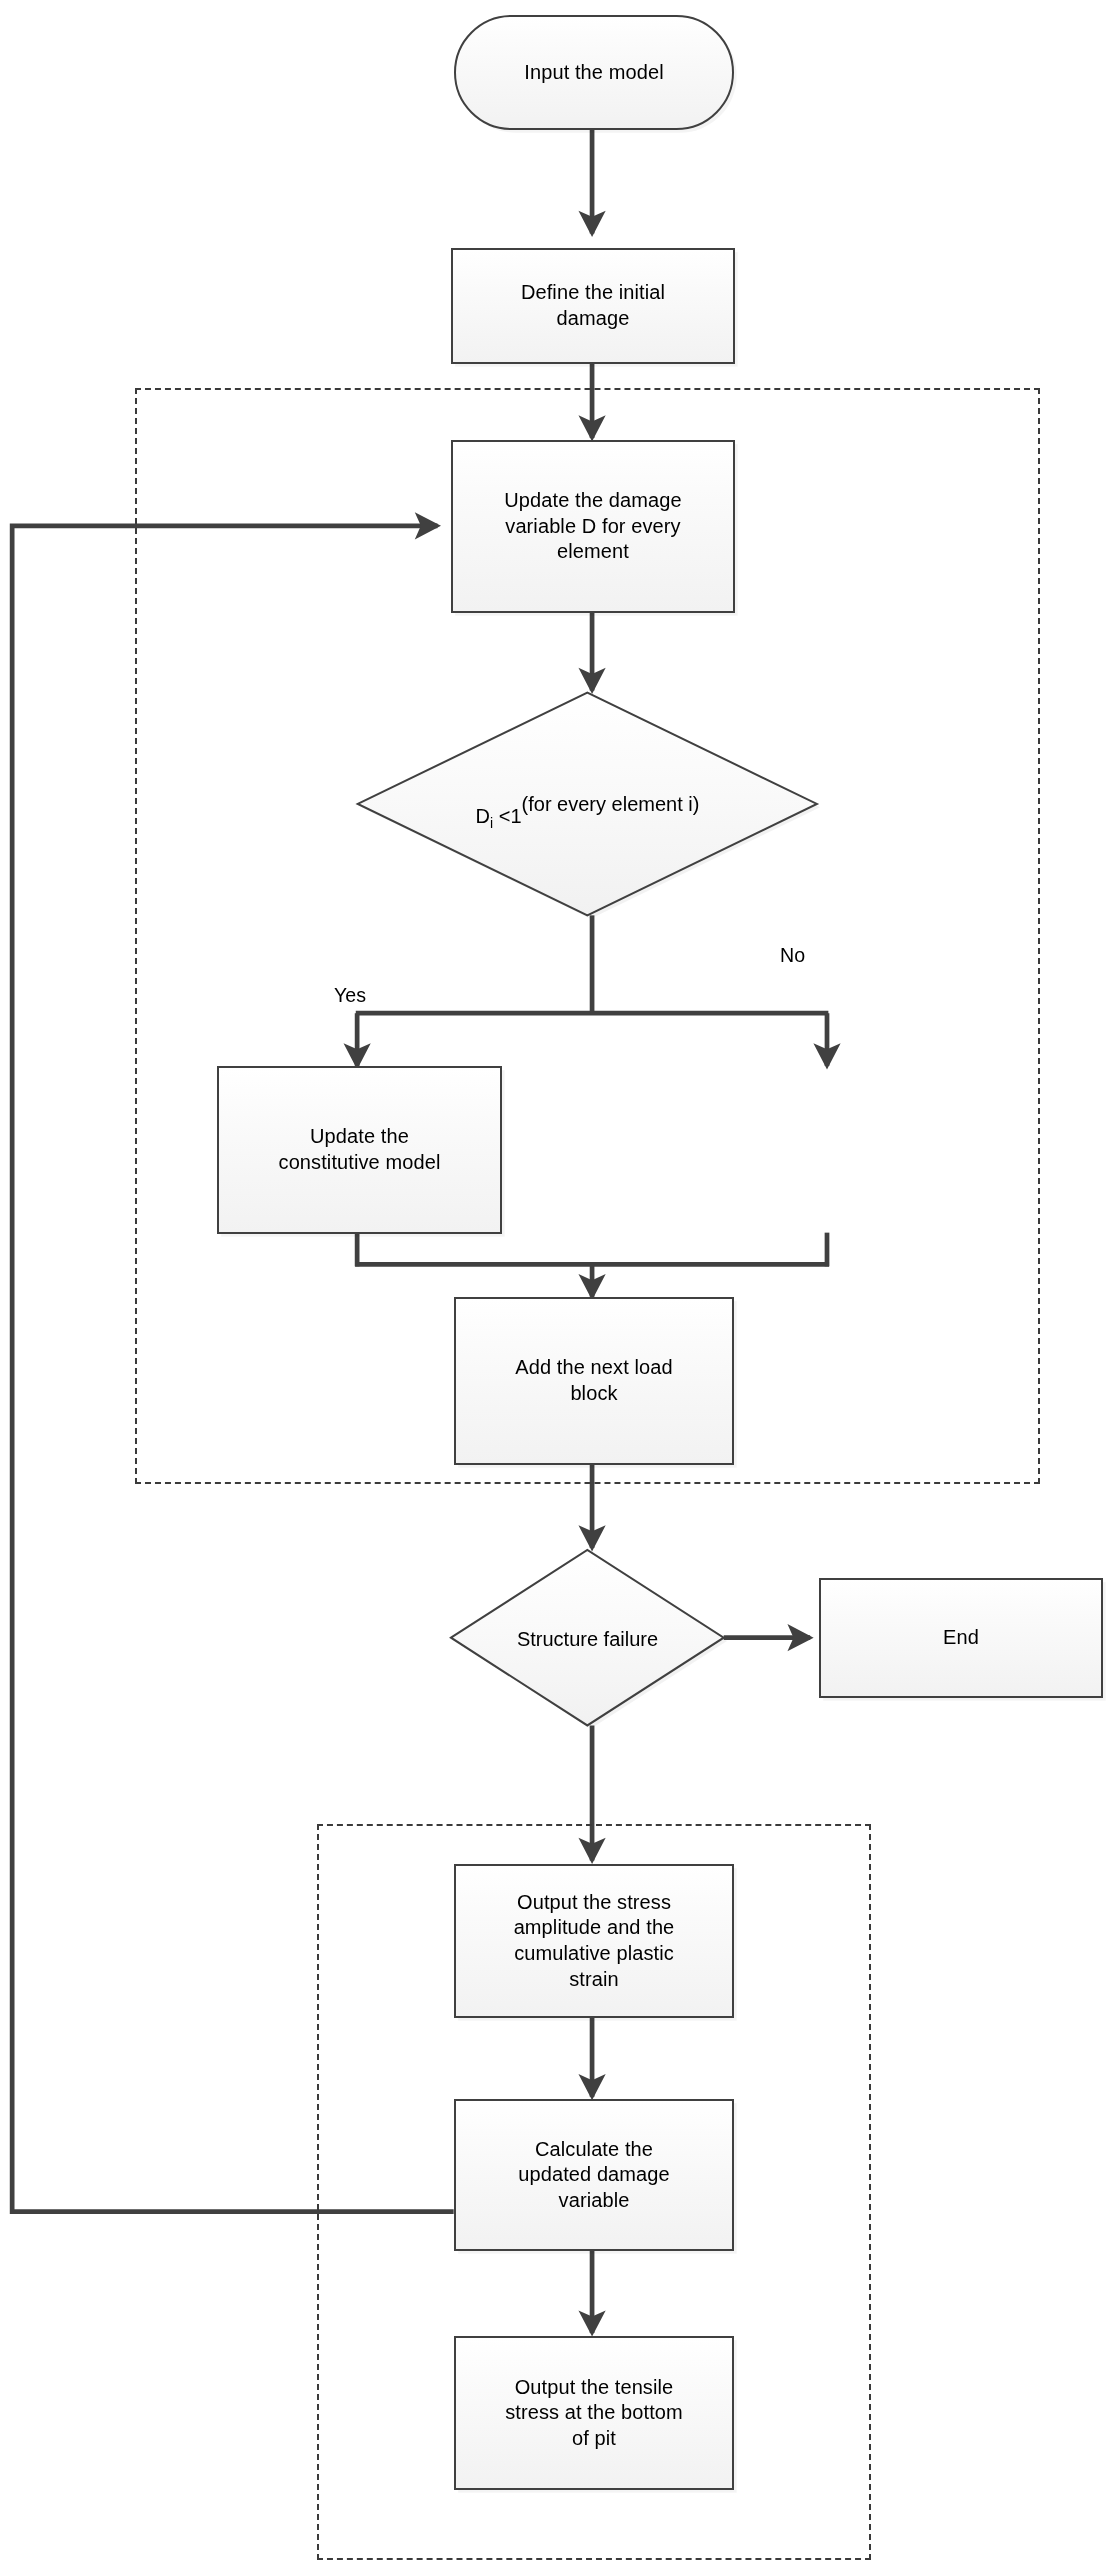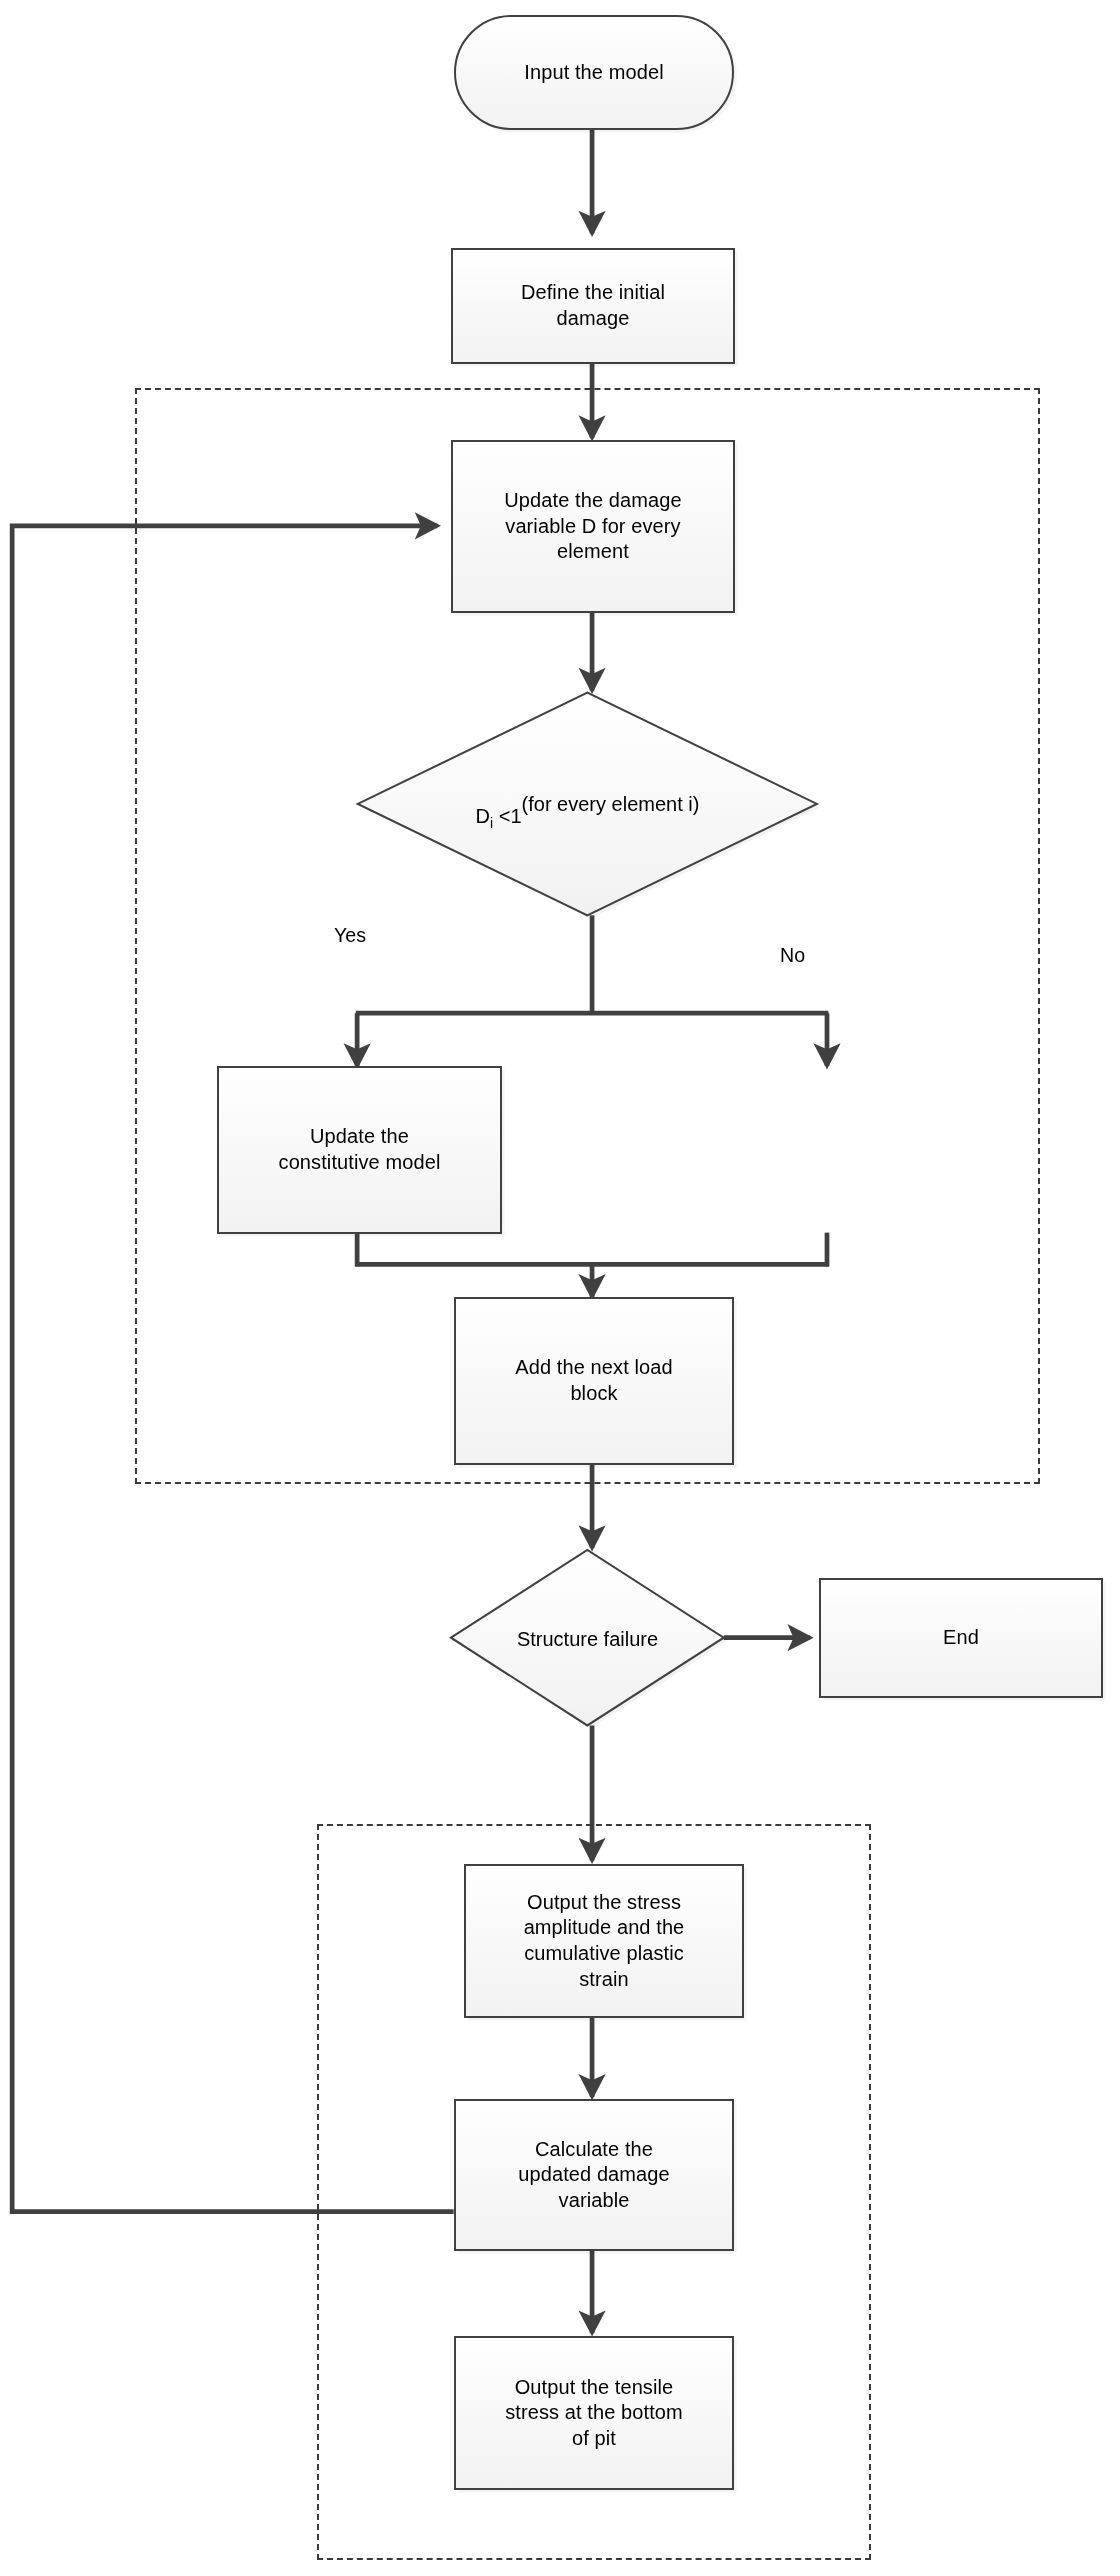--- a/index.html
+++ b/index.html
@@ -161,21 +161,21 @@
 element</span>
   </div>
 
   <div class="decision-label" style="left:358px; top:763px; width:459px; height:81px; flex-direction:row;">
     <div>
       <span>D</span><span class="sub">i</span><span> &lt;1</span>
     </div>
     <div>(for every element i)</div>
   </div>
 
-  <div class="branch-label" style="left:334px; top:924px;">
+  <div class="branch-label" style="left:334px; top:984px;">
     <span>Yes</span>
   </div>
 
   <div class="branch-label" style="left:780px; top:944px;">
     <span>No</span>
   </div>
 
   <div class="node process shadowed" style="left:217px; top:1066px; width:285px; height:168px;">
     <span class="txt">Update the
 constitutive model</span>
@@ -188,21 +188,21 @@
   </div>
 
   <div class="decision-label" style="left:451px; top:1621px; width:273px; height:35px;">
     <span>Structure failure</span>
   </div>
 
   <div class="node process shadowed" style="left:819px; top:1578px; width:284px; height:120px;">
     <span class="txt">End</span>
   </div>
 
-  <div class="node process shadowed" style="left:464px; top:1864px; width:280px; height:154px;">
+  <div class="node process shadowed" style="left:454px; top:1864px; width:280px; height:154px;">
     <span class="txt">Output the stress
 amplitude and the
 cumulative plastic
 strain</span>
   </div>
 
   <div class="node process shadowed" style="left:454px; top:2099px; width:280px; height:152px;">
     <span class="txt">Calculate the
 updated damage
 variable</span>

